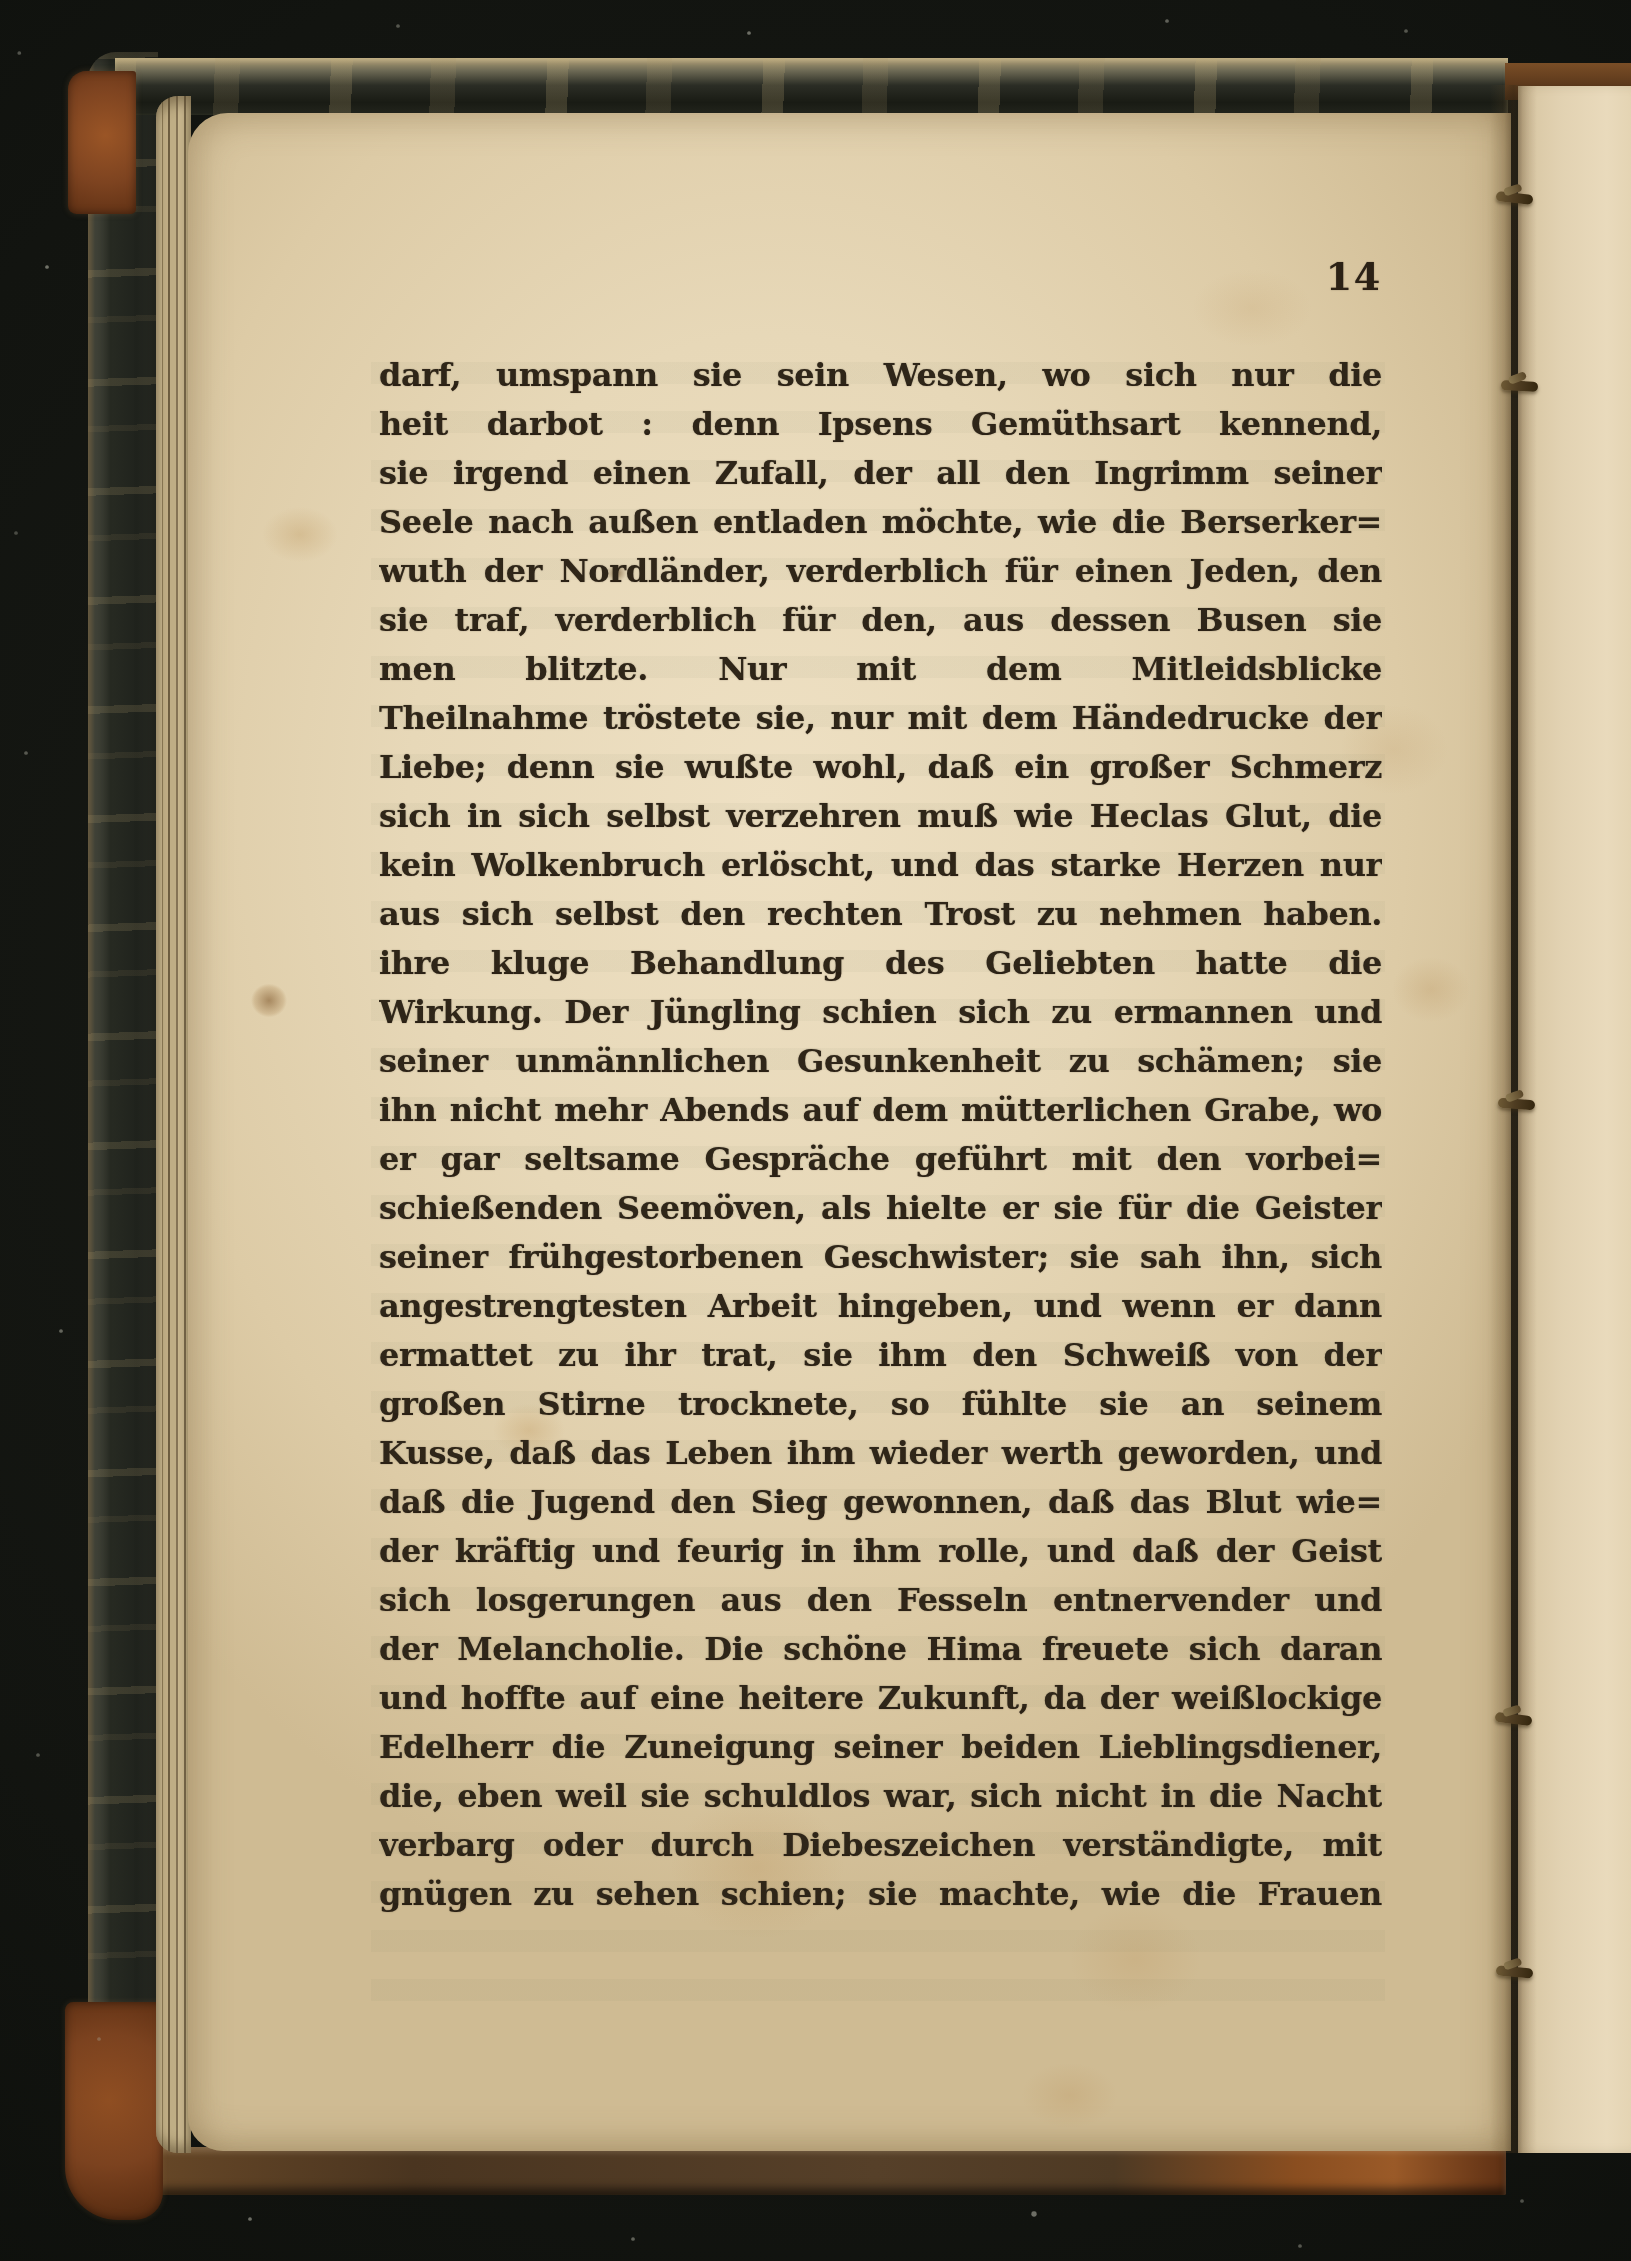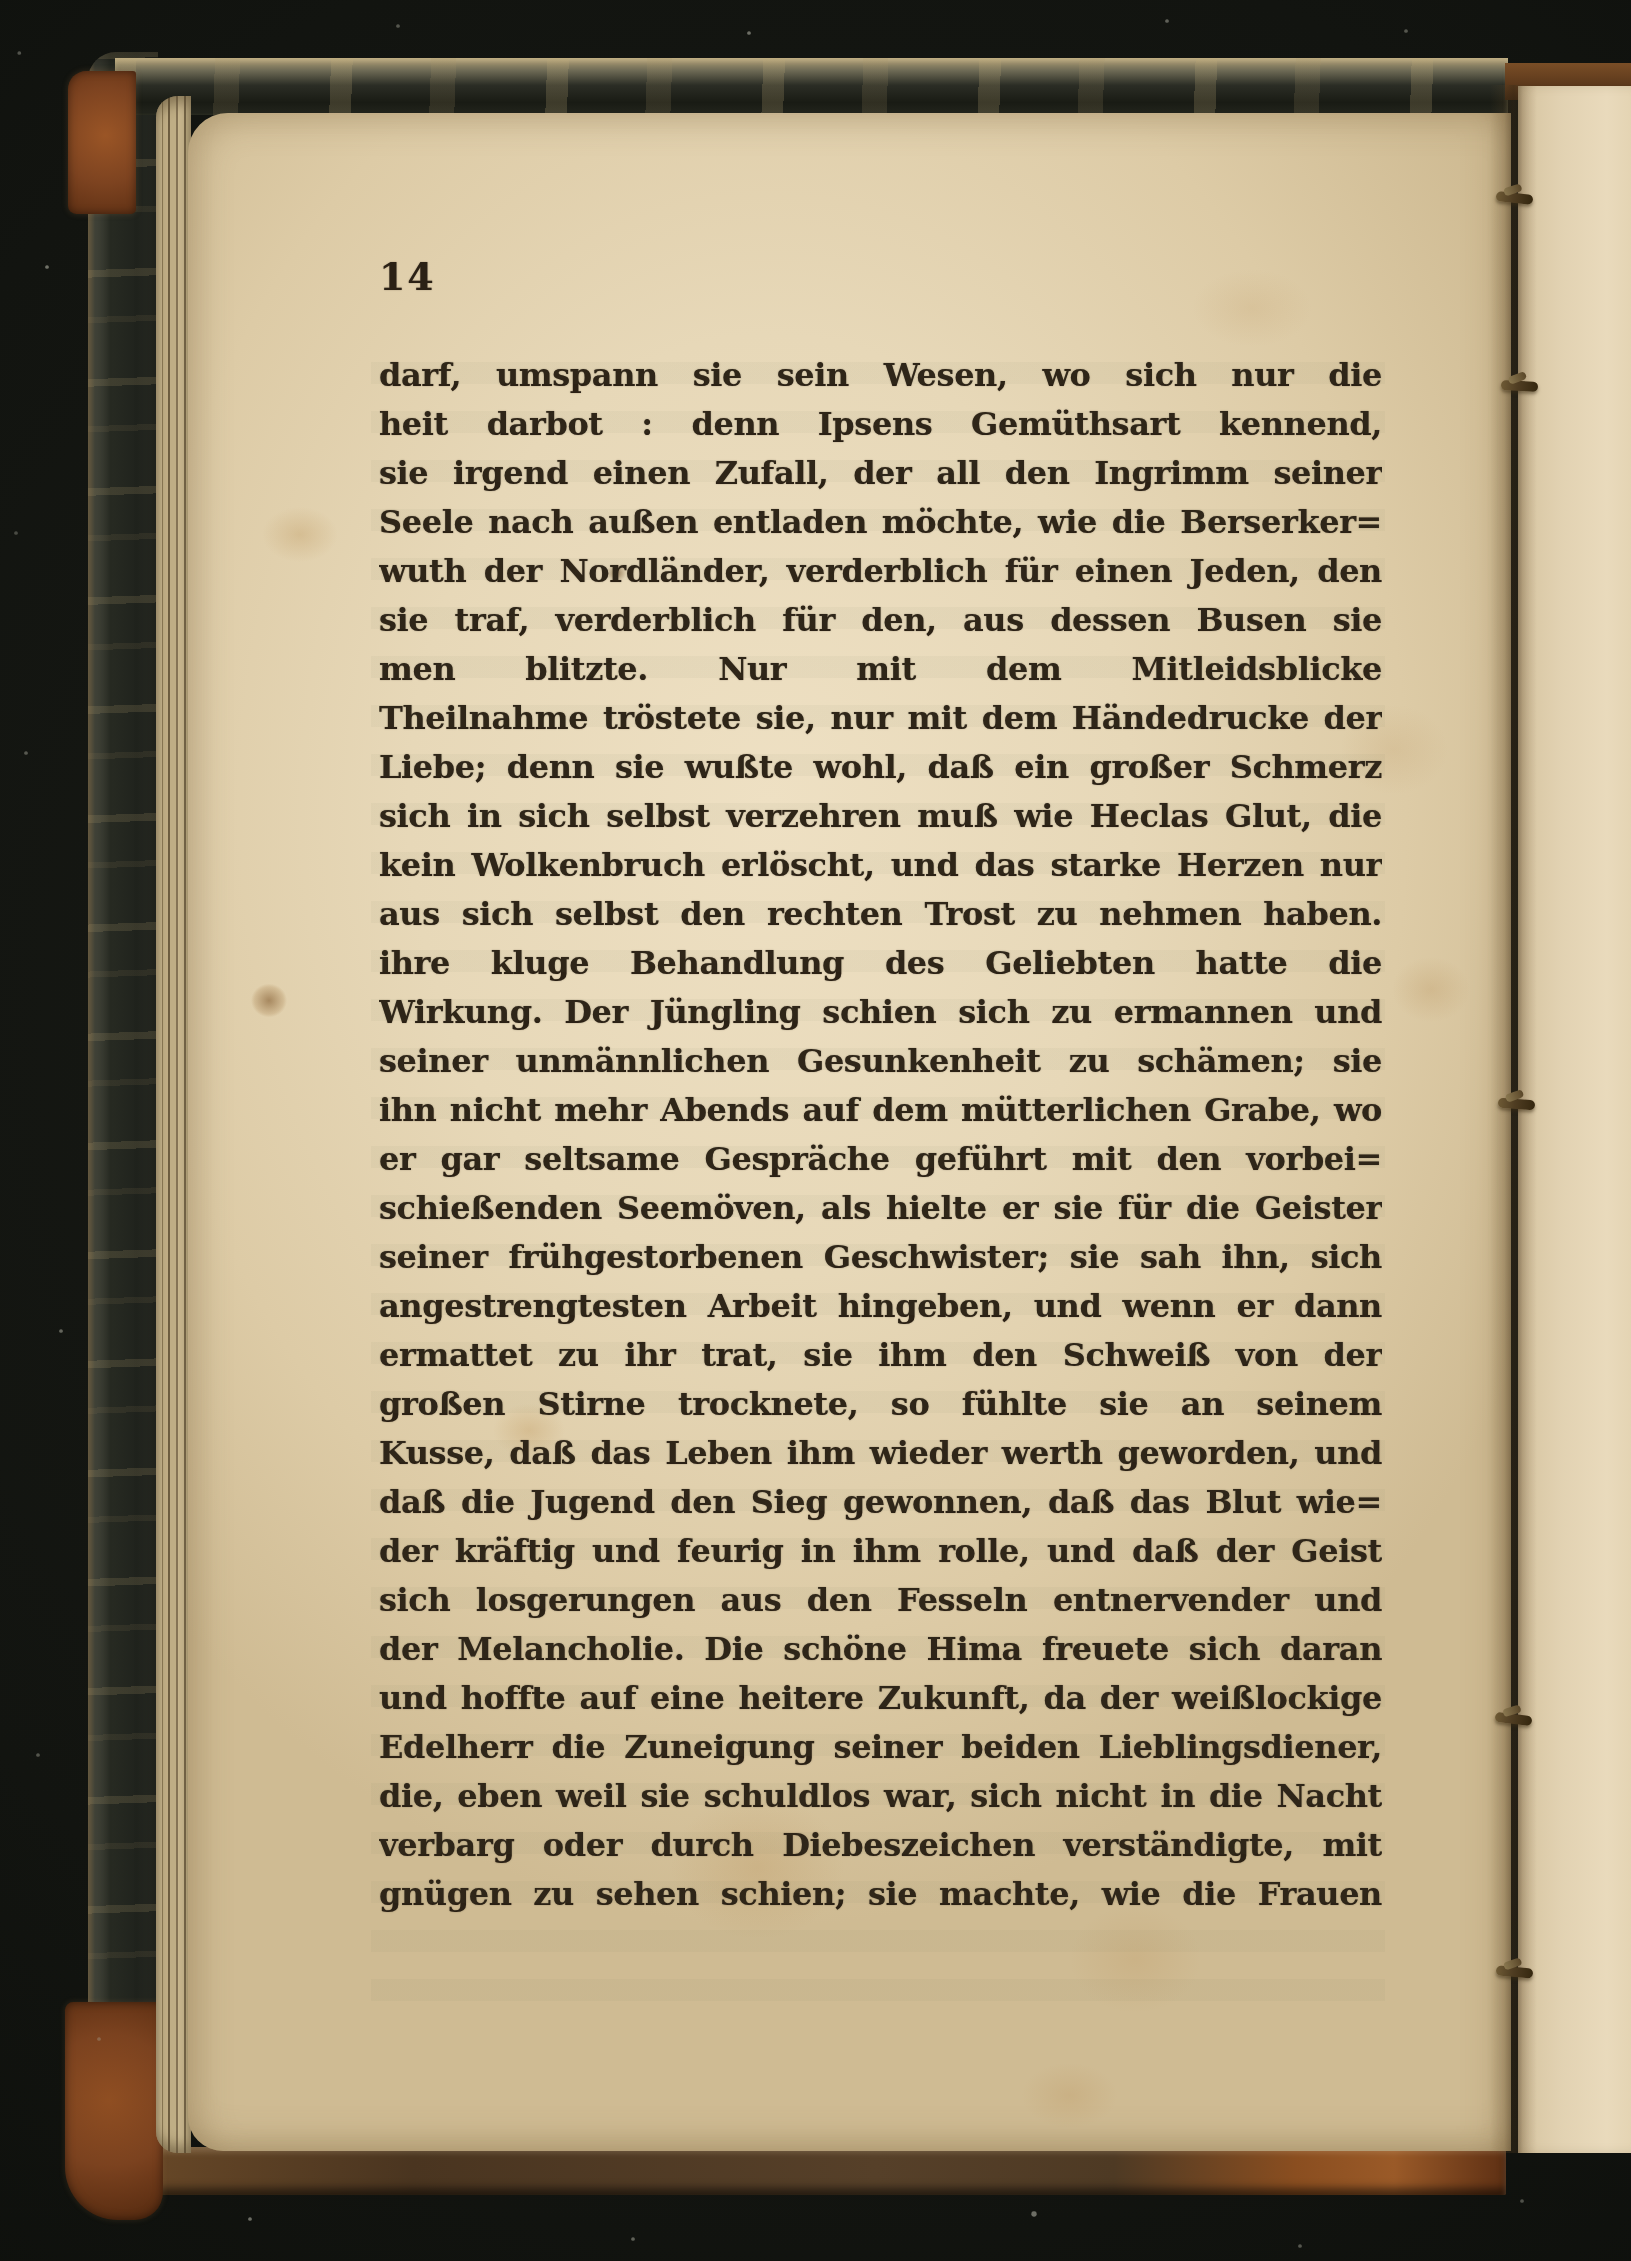--- a/index.html
+++ b/index.html
@@ -64,21 +64,21 @@
                inset -30px 0 38px -21.6px rgba(110,85,45,.38),
                inset 0 -21.6px 38px -16.6px rgba(120,95,55,.30);
   }
   .page:after{ 
     content:"";position:absolute;left:183px;top:249px;width:1014px;height:1646px;
     background:repeating-linear-gradient(180deg, rgba(110,118,86,.055) 0 21.6px, transparent 21.6px 49px);
     pointer-events:none;
   }
   .page-number{
     position:absolute;left:191px;top:141px;width:1003px;
-    text-align:left;font-size:38px;font-weight:700;color:#2b2115;
+    text-align:right;font-size:38px;font-weight:700;color:#2b2115;
     letter-spacing:1.7px;text-shadow:0 0 1.2px rgba(43,33,21,.55);
   }
   .text-block{
     position:absolute;left:191px;top:238px;width:1003px;
   }
   .text-line{
     height:49px;line-height:49px;overflow:hidden;
     font-size:32px;font-weight:700;color:#2b2115;
     letter-spacing:-0.4px;word-spacing:2.5px;
     text-align:justify;text-align-last:justify;

